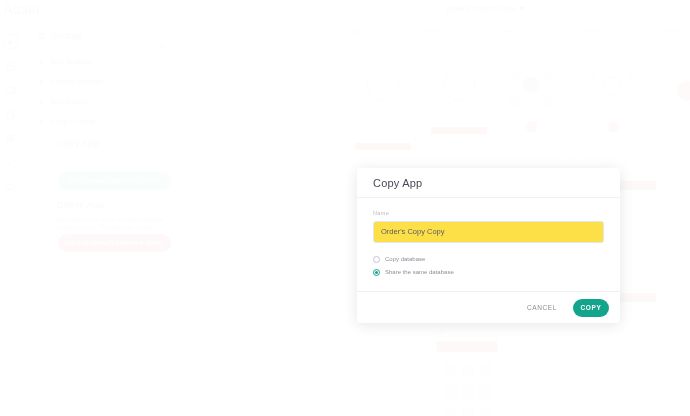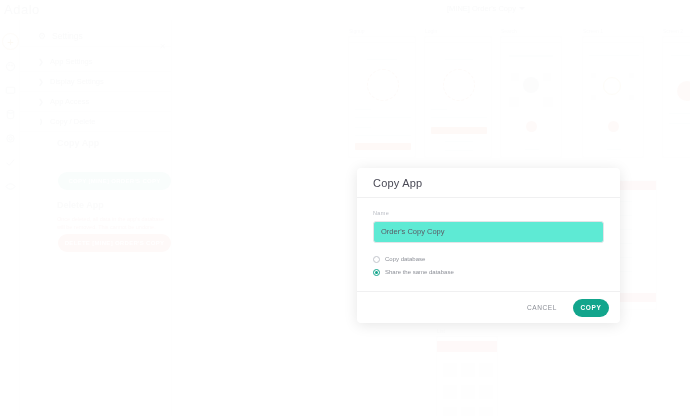--- a/index.html
+++ b/index.html
@@ -168,21 +168,21 @@
   .field-label {
     font-size: 5.5px; color: #b9bcc4; letter-spacing: .4px;
     margin-bottom: 4px;
   }
   .text-input {
     width: 100%; height: 22px;
     border: 1px solid #e3e5e8; border-radius: 3px;
     padding: 0 7px;
     font-size: 7.5px; color: #5a5c66;
     font-family: "Liberation Sans", sans-serif;
-    background: #5eead4;
+    background: #fde047;
     outline: none;
   }
   .radio-group { margin-top: 11px; }
   .radio-row {
     display: flex; align-items: center; gap: 5px; height: 11px;
     margin-bottom: 2px;
   }
   .radio {
     width: 7px; height: 7px; border-radius: 50%;
     border: 1px solid #c2c5cb; background: #fff;

